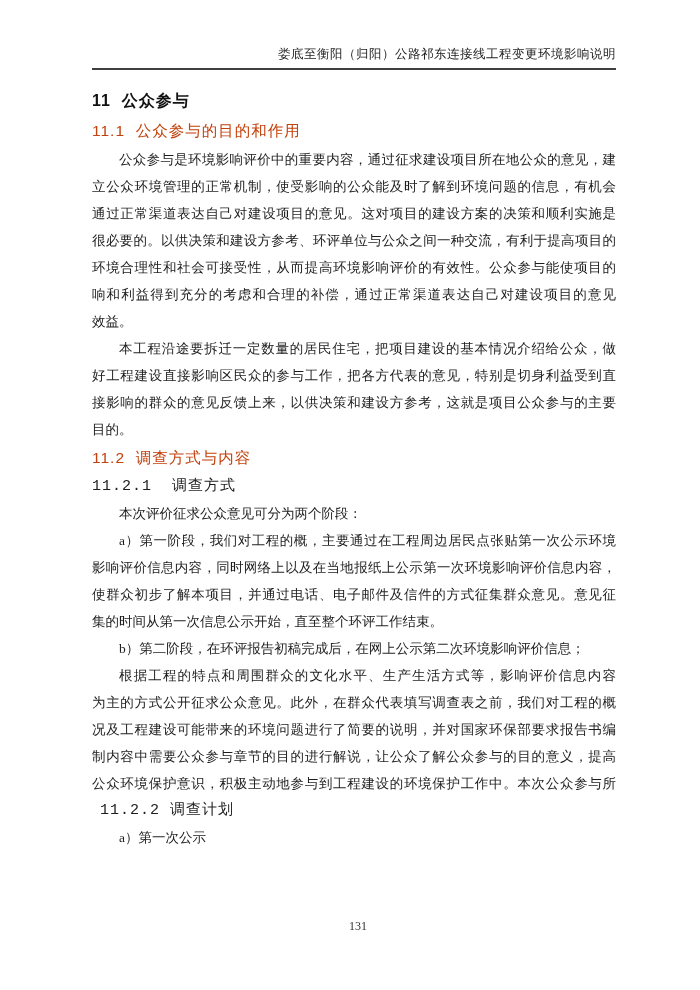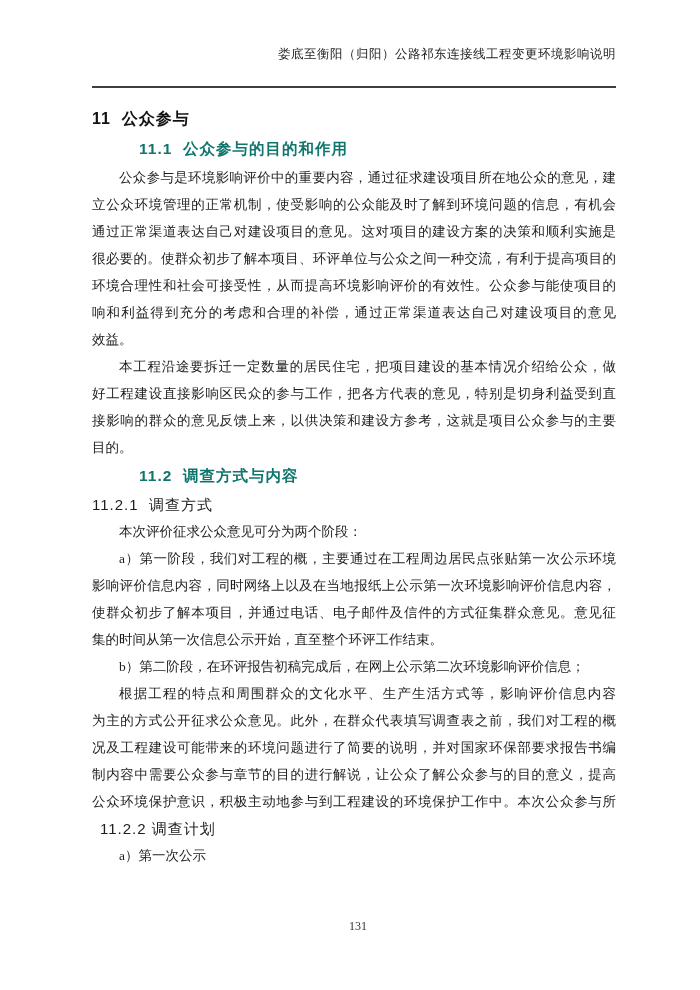--- a/index.html
+++ b/index.html
@@ -12,51 +12,50 @@
     font-family:"Liberation Serif", serif;
     overflow:hidden;
   }
   .content { margin:0 84px 0 92px; }
 
   .header {
     margin-top:46px;
     text-align:right;
     font-size:12.5px;
     line-height:17px;
-    padding-bottom:23px;
+    padding-bottom:5px;
     border-bottom:2px solid #3f3f3f;
     color:#222;
     letter-spacing:0.5px;
     white-space:pre;
   }
 
   .blocks { margin-top:0; }
 
   .h1 {
     font-family:"Liberation Sans", sans-serif;
     font-weight:700;
     font-size:16px;
     line-height:30px;
     margin-top:16px;
     color:#111;
     letter-spacing:1px;
     white-space:pre;
   }
   .h2 {
     font-family:"Liberation Sans", sans-serif;
-    font-weight:700;
+    font-weight:400;
     font-size:15.5px;
     line-height:30px;
-    color:#0f766e;
+    color:#c2410c;
     letter-spacing:1px;
     white-space:pre;
-    margin-left:47px;
   }
   .h3 {
-    font-family:Liberation Sans, sans-serif;
+    font-family:Liberation Mono, monospace;
     font-weight:400;
     font-size:15px;
     line-height:27px;
     color:#1d1d1d;
     letter-spacing:1px;
     white-space:pre;
   }
 
   .para { margin:0; }
   .line {
@@ -84,21 +83,21 @@
 <div class="page">
   <div class="content">
     <div class="header">娄底至衡阳（归阳）公路祁东连接线工程变更环境影响说明</div>
     <div class="blocks">
         <div class="h1">11  公众参与</div>
         <div class="h2">11.1  公众参与的目的和作用</div>
         <div class="para">
           <div class="line first">公众参与是环境影响评价中的重要内容，通过征求建设项目所在地公众的意见，建</div>
           <div class="line">立公众环境管理的正常机制，使受影响的公众能及时了解到环境问题的信息，有机会</div>
           <div class="line">通过正常渠道表达自己对建设项目的意见。这对项目的建设方案的决策和顺利实施是</div>
-          <div class="line">很必要的。使群众初步了解本项目、环评单位与公众之间一种交流，有利于提高项目的</div>
+          <div class="line">很必要的。以供决策和建设方参考、环评单位与公众之间一种交流，有利于提高项目的</div>
           <div class="line">环境合理性和社会可接受性，从而提高环境影响评价的有效性。公众参与能使项目的</div>
           <div class="line">响和利益得到充分的考虑和合理的补偿，通过正常渠道表达自己对建设项目的意见</div>
           <div class="line last">效益。</div>
         </div>
         <div class="para">
           <div class="line first">本工程沿途要拆迁一定数量的居民住宅，把项目建设的基本情况介绍给公众，做</div>
           <div class="line">好工程建设直接影响区民众的参与工作，把各方代表的意见，特别是切身利益受到直</div>
           <div class="line">接影响的群众的意见反馈上来，以供决策和建设方参考，这就是项目公众参与的主要</div>
           <div class="line last">目的。</div>
         </div>

